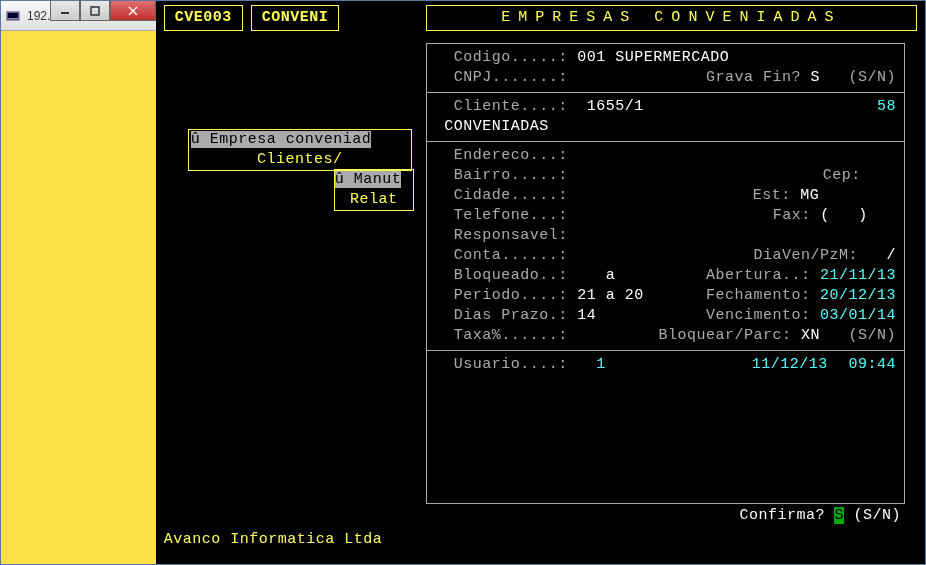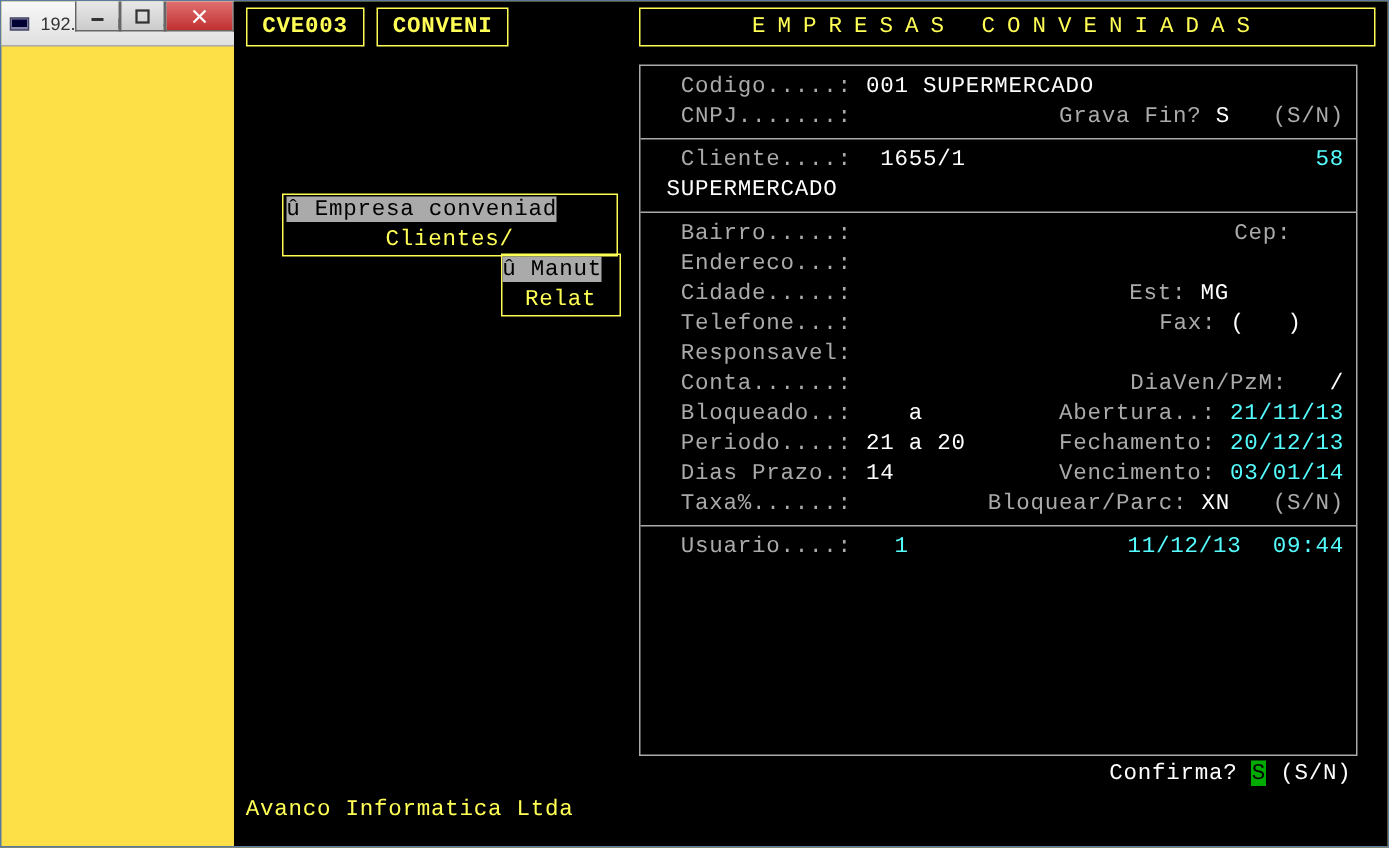--- a/index.html
+++ b/index.html
@@ -238,29 +238,29 @@
         <span class="lbl"> (S/N)</span>
       </div>
       <hr>
       <div class="line">
         <span class="lbl">Cliente....:</span>
         <span class="val">  1655/1</span>
         <span style="flex:1;"></span>
         <span class="valcyan">58</span>
       </div>
       <div class="line">
-        <span class="val"> SUPERMERCADO</span>
+        <span class="val"> CONVENIADAS</span>
       </div>
       <hr>
+      <div class="line">
+        <span class="lbl">Endereco...:</span>
+      </div>
       <div class="line">
         <span class="lbl" style="width:350px;">Bairro.....:</span>
         <span class="lbl">Cep:</span>
-      </div>
-      <div class="line">
-        <span class="lbl">Endereco...:</span>
       </div>
       <div class="line">
         <span class="lbl" style="width:280px;">Cidade.....:</span>
         <span class="lbl">Est:</span>
         <span class="val"> MG</span>
       </div>
       <div class="line">
         <span class="lbl" style="width:300px;">Telefone...:</span>
         <span class="lbl">Fax:</span>
         <span class="val"> (   )</span>

